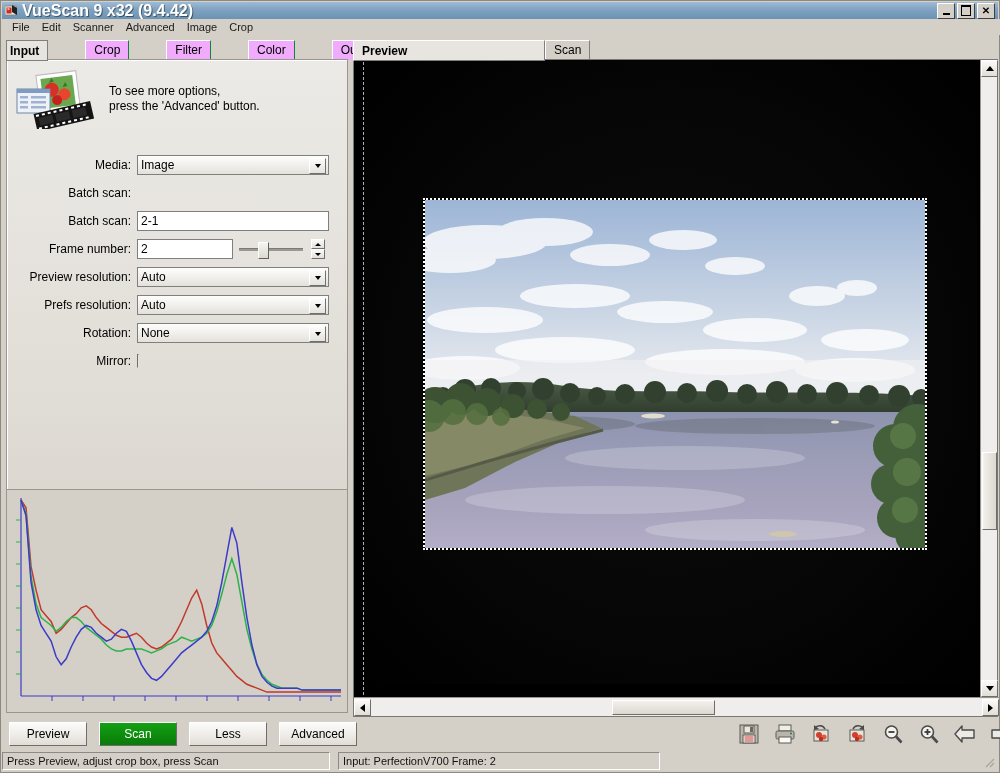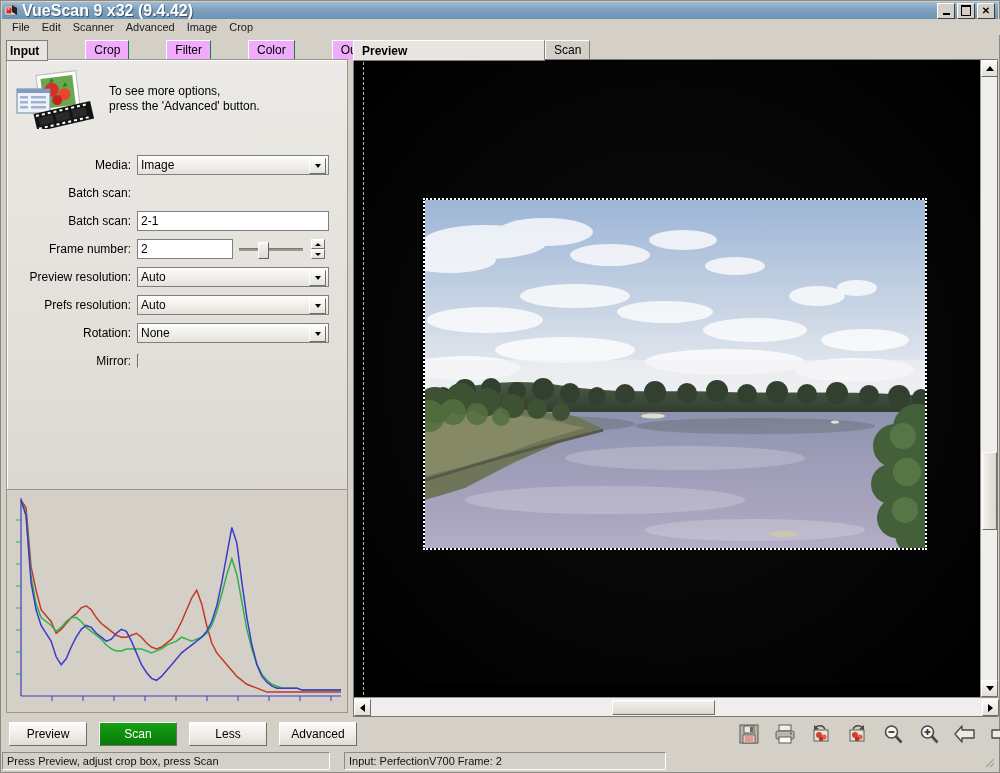--- a/index.html
+++ b/index.html
@@ -265,21 +265,21 @@
   
   .status{
     position:absolute;left:1px;bottom:1px;width:996px;height:20px;
     background:#d4d0c8;display:flex;align-items:center;
   }
   .stcell{
     height:18px;line-height:16px;font-size:11px;color:#111;
     border-top:1px solid #8d8a84;border-left:1px solid #8d8a84;
     border-right:1px solid #fff;border-bottom:1px solid #fff;
     box-sizing:border-box;padding:0 4px;white-space:nowrap;overflow:hidden;
-    margin-right:14px;
+    margin-right:8px;
   }
   .st1{width:328px;}
   .st2{width:322px;}
   .st3{width:322px;}
   .grip{
     position:absolute;right:2px;bottom:2px;width:14px;height:14px;opacity:.6;
   }
 </style>
 </head>
 <body>

